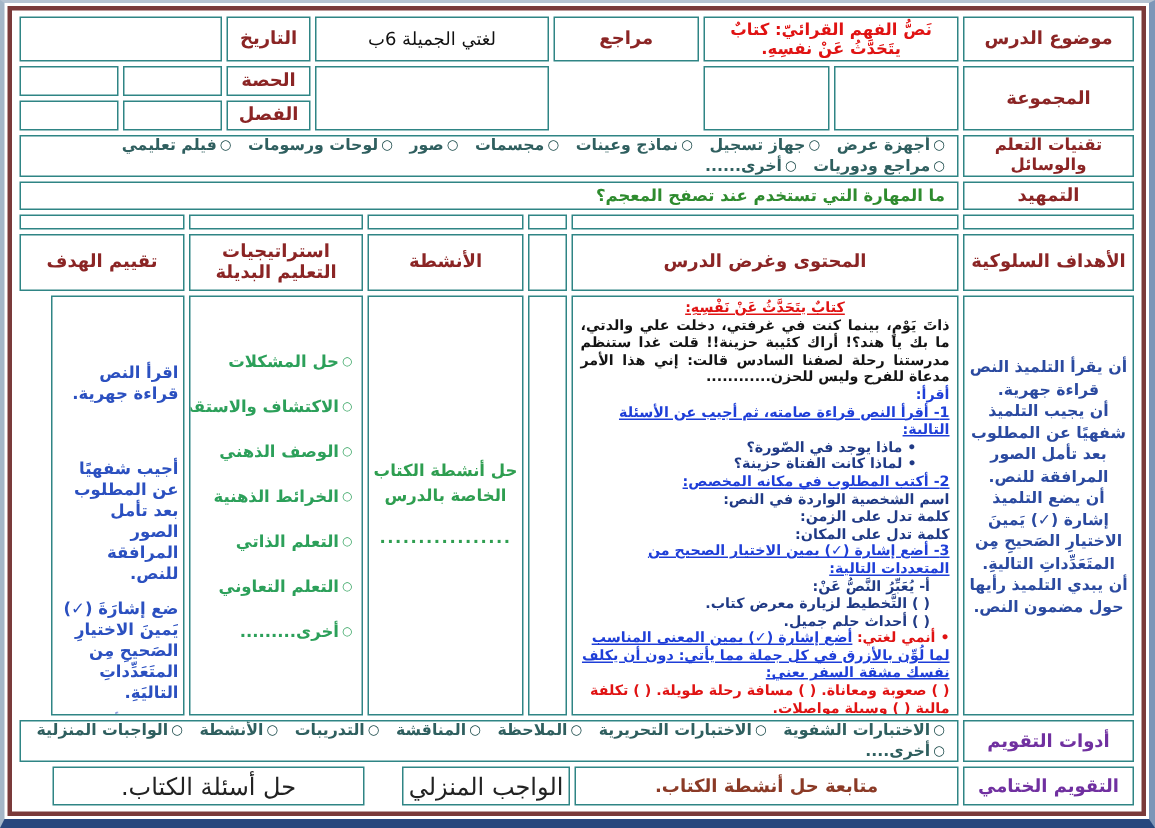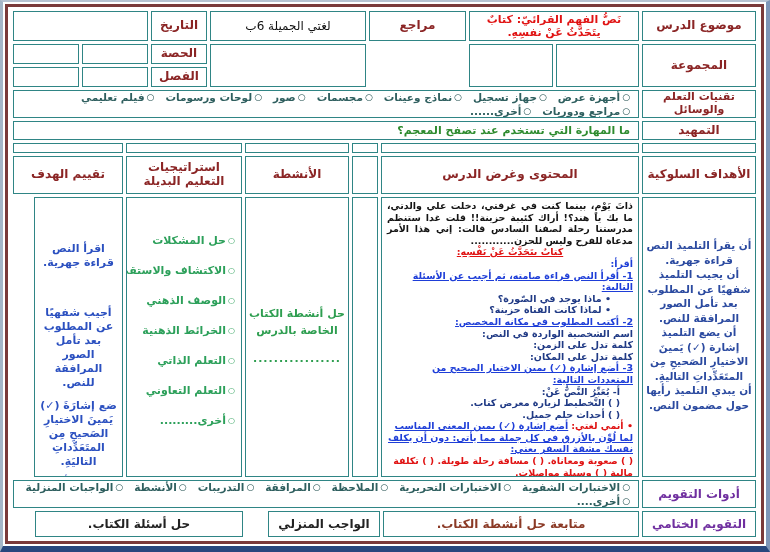--- a/index.html
+++ b/index.html
@@ -51,32 +51,32 @@
 
   .actBody{display:flex;flex-direction:column;align-items:center;justify-content:center;
     color:#2e9e50;font-weight:bold;font-size:11px;text-align:center;line-height:1.5;}
   .actDots{color:#2e9e50;margin-top:12px;letter-spacing:1px;}
 
   .strBody{display:flex;flex-direction:column;padding:36px 6px 0 2px;align-items:flex-start;}
   .strItem{display:flex;align-items:center;gap:2px;color:#2ca05a;font-weight:bold;
     font-size:11px;margin-bottom:17px;white-space:nowrap;}
   .strCirc{font-size:8px;color:#2ca05a;line-height:1;}
 
-  .evalBody{color:#2b50c0;font-weight:bold;font-size:11px;line-height:14px;text-align:center;
+  .evalBody{color:#2b50c0;font-weight:bold;font-size:11px;line-height:14px;text-align:right;
     padding:44px 3px 0 3px;margin-left:21px;}
   .evalItem{margin:0 0 0 0;}
   .evalItem.g1{margin-top:36px;}
   .evalItem.g2{margin-top:9px;}
   .evalItem.light{margin-top:6px;color:#8090d8;font-weight:bold;}
 
   
   .tools{flex:0 0 21px;display:grid;grid-template-columns:114px 1fr;gap:3px;}
   .bottom{flex:0 0 26px;display:grid;grid-template-columns:114px 256px 134px 1fr;gap:3px;}
   .brown{color:#8b3a26;font-weight:bold;font-size:12px;}
-  .dark{color:#222;font-weight:bold;font-size:12px;margin-left:22px;}
+  .dark{color:#222;font-weight:normal;font-size:16px;margin-left:22px;}
 </style>
 </head>
 <body>
 
 <div class="window">
  <div class="maroon">
 
   <div class="hdr">
     <div class="cell lbl" style="grid-column:1;grid-row:1">موضوع الدرس</div>
     <div class="cell val redval" style="grid-column:2;grid-row:1">نَصُّ الفهم القرائيّ: كتابٌ يتَحَدَّثُ عَنْ نفسِهِ.</div>
@@ -163,22 +163,22 @@
     <div class="cell lbl" style="grid-row:2">تقييم الهدف</div>
 
     <div class="cell objBody" style="grid-row:3">
       <div>أن يقرأ التلميذ النص قراءة جهرية.</div>
       <div>أن يجيب التلميذ شفهيًا عن المطلوب بعد تأمل الصور المرافقة للنص.</div>
       <div>أن يضع التلميذ إشارة (✓) يَمينَ الاختيارِ الصَحيحِ مِن المتَعَدِّداتِ التاليةِ.</div>
       <div>أن يبدي التلميذ رأيها حول مضمون النص.</div>
     </div>
 
     <div class="cell contentBody" style="grid-row:3">
+      <div class="cl c-title">كتابٌ يتَحَدَّثُ عَنْ نَفْسِهِ:</div>
       <div class="cl c-story">ذاتَ يَوْمٍ، بينما كنت في غرفتي، دخلت علي والدتي، ما بك يا هند؟! أراك كئيبة حزينة!! قلت غدا ستنظم مدرستنا رحلة لصفنا السادس قالت: إني هذا الأمر مدعاة للفرح وليس للحزن............</div>
-      <div class="cl c-title">كتابٌ يتَحَدَّثُ عَنْ نَفْسِهِ:</div>
       <div class="cl c-blue">أقرأ:</div>
       <div class="cl c-blue-u">1- أقرأ النص قراءة صامته، ثم أجيب عن الأسئلة التالية:</div>
       <div class="cl c-navy ind2">• ماذا يوجد في الصّورة؟</div>
       <div class="cl c-navy ind2">• لماذا كانت الفتاة حزينة؟</div>
       <div class="cl c-blue-u">2- أكتب المطلوب في مكانه المخصص:</div>
       <div class="cl c-navy">اسم الشخصية الواردة في النص:</div>
       <div class="cl c-navy">كلمة تدل على الزمن:</div>
       <div class="cl c-navy">كلمة تدل على المكان:</div>
       <div class="cl c-blue-u">3- أضع إشارة (✓) يمين الاختيار الصحيح من المتعددات التالية:</div>
       <div class="cl c-navy ind">أ- يُعَبِّرُ النَّصُّ عَنْ:</div>
@@ -245,21 +245,21 @@
       <span class="opt">
             <span class="circ">○</span>
             <span>الاختبارات التحريرية</span>
           </span>
       <span class="opt">
             <span class="circ">○</span>
             <span>الملاحظة</span>
           </span>
       <span class="opt">
             <span class="circ">○</span>
-            <span>المرافقة</span>
+            <span>المناقشة</span>
           </span>
       <span class="opt">
             <span class="circ">○</span>
             <span>التدريبات</span>
           </span>
       <span class="opt">
             <span class="circ">○</span>
             <span>الأنشطة</span>
           </span>
       <span class="opt">

